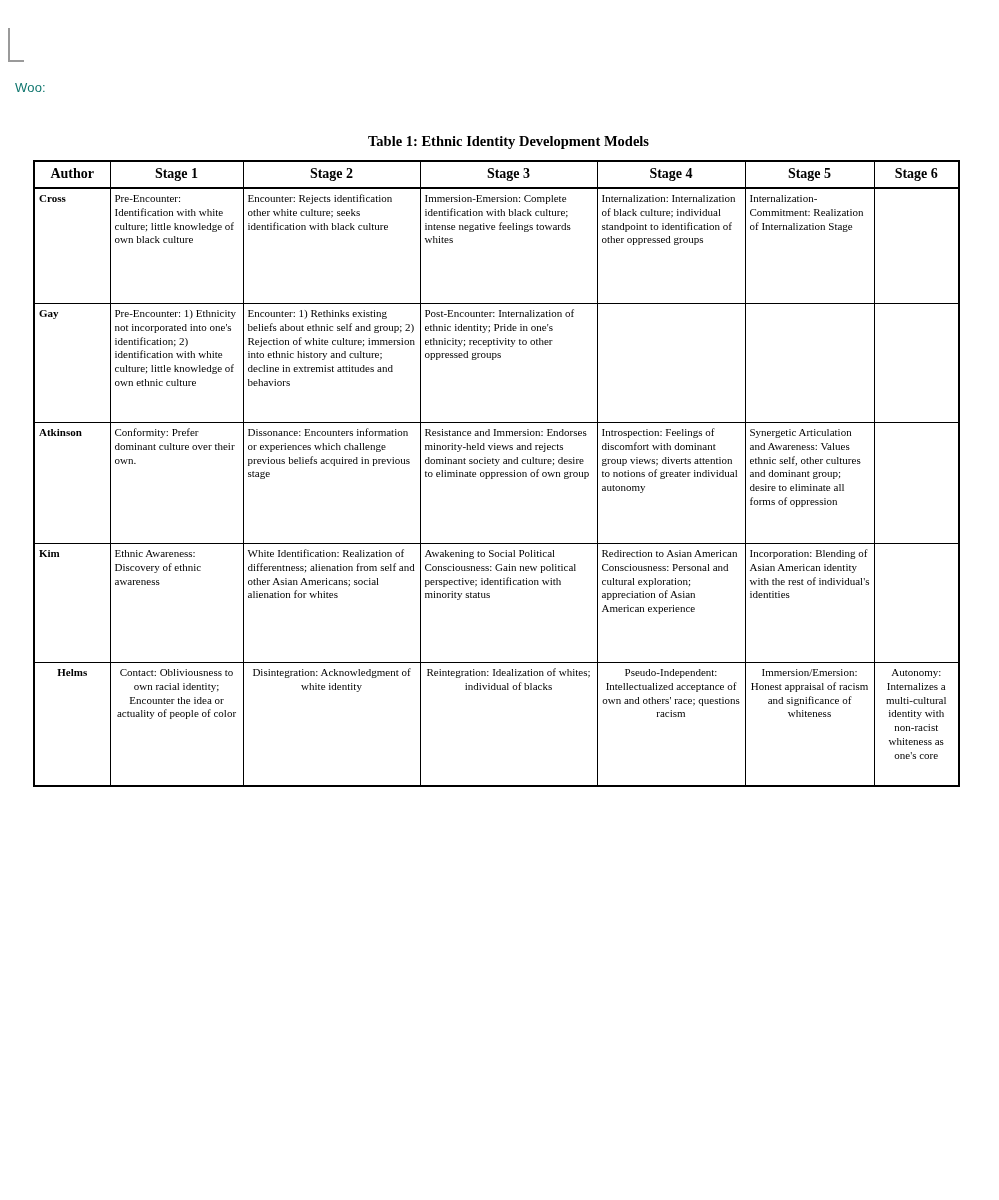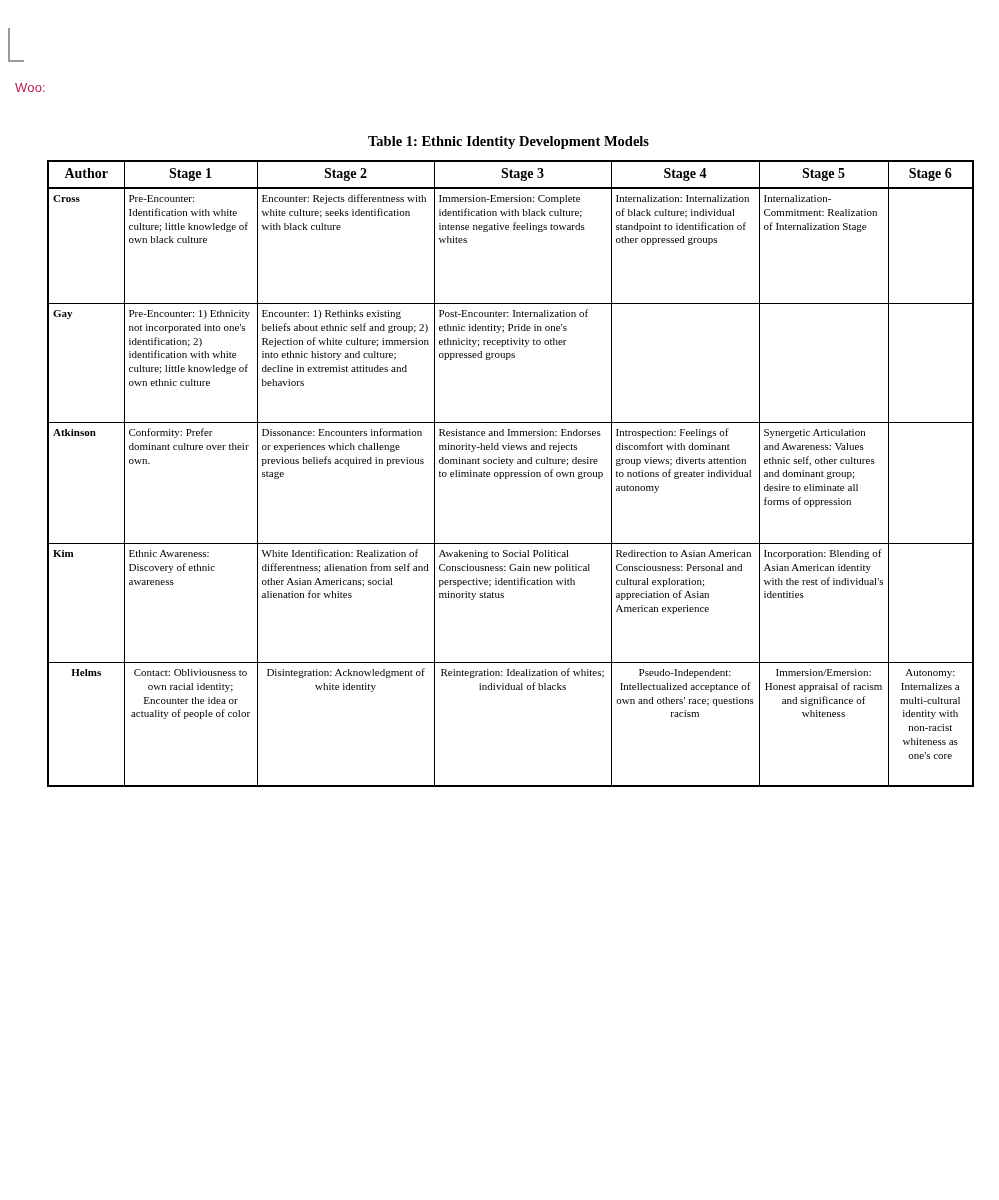--- a/index.html
+++ b/index.html
@@ -30,36 +30,36 @@
     height: 32px;
     border-left: 2px solid #9a9a9a;
     border-bottom: 2px solid #9a9a9a;
   }
   .note-line {
     position: absolute;
     left: 15px;
     top: 80px;
     font-family: "Liberation Sans", sans-serif;
     font-size: 13px;
-    color: #be185d;
+    color: #0f766e;
     letter-spacing: 0.2px;
   }
   .table-title {
     position: absolute;
     left: 9px;
     top: 133px;
     width: 999px;
     text-align: center;
     font-family: "Liberation Serif", serif;
     font-weight: bold;
     font-size: 14.5px;
   }
   table.matrix {
     position: absolute;
-    left: 47px;
+    left: 33px;
     top: 160px;
     width: 925px;
     border-collapse: collapse;
     table-layout: fixed;
     border: 2px solid #000;
     padding-left: 44px;
   }
   table.matrix th, table.matrix td {
     border: 1px solid #000;
     vertical-align: top;
@@ -127,21 +127,21 @@
         <th>Stage 3</th>
         <th>Stage 4</th>
         <th>Stage 5</th>
         <th>Stage 6</th>
       </tr>
     </thead>
     <tbody>
       <tr class="r1">
         <td class="author">Cross</td>
         <td>Pre-Encounter:  Identification with white culture; little knowledge of own black culture</td>
-        <td>Encounter:  Rejects differentness with white culture; seeks identification with black culture</td>
+        <td>Encounter:  Rejects identification other white culture; seeks identification with black culture</td>
         <td>Immersion-Emersion: Complete identification with black culture; intense negative feelings towards whites</td>
         <td>Internalization:  Internalization of black culture; individual standpoint to identification of other oppressed groups</td>
         <td>Internalization-Commitment:  Realization of Internalization Stage</td>
         <td></td>
       </tr>
       <tr class="r2">
         <td class="author">Gay</td>
         <td>Pre-Encounter:  1) Ethnicity not incorporated into one's identification; 2) identification with white culture; little knowledge of own ethnic culture</td>
         <td>Encounter:  1) Rethinks existing beliefs about ethnic self and group; 2) Rejection of white culture; immersion into ethnic history and culture; decline in extremist attitudes and behaviors</td>
         <td>Post-Encounter:  Internalization of ethnic identity; Pride in one's ethnicity; receptivity to other oppressed groups</td>

